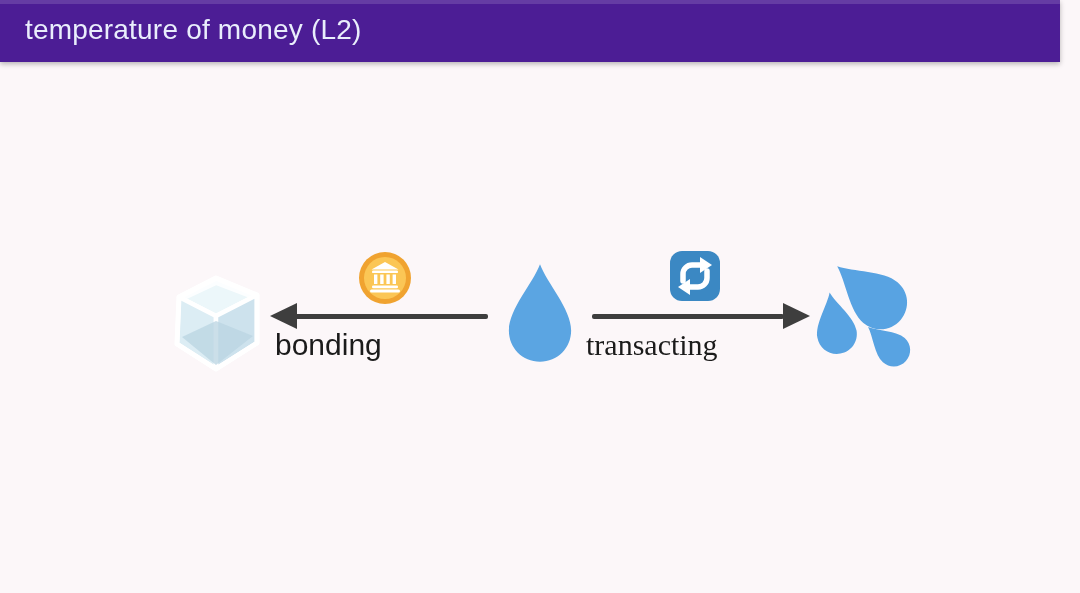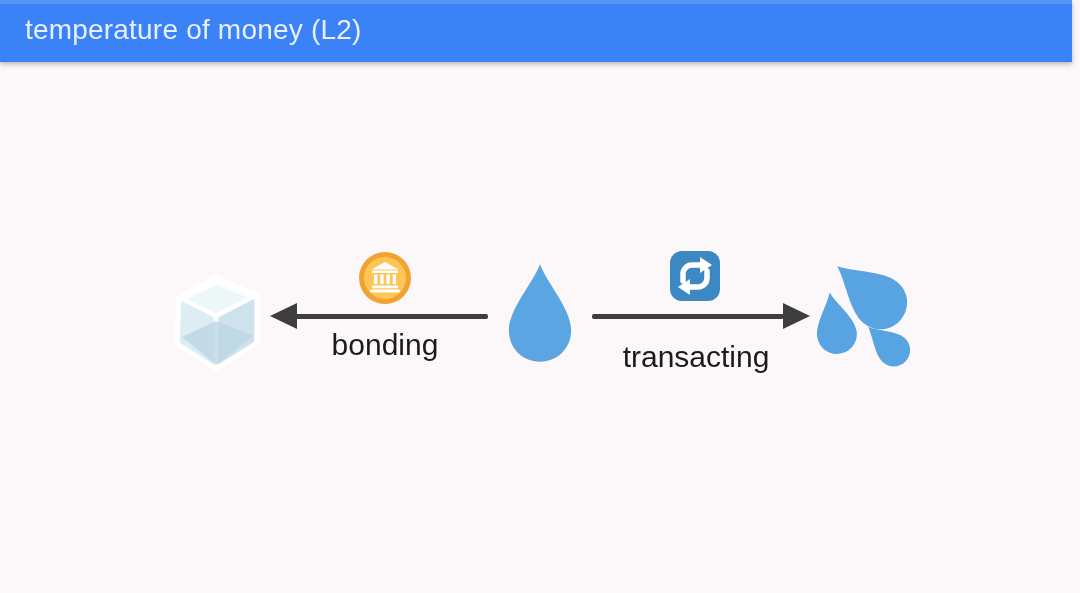--- a/index.html
+++ b/index.html
@@ -6,41 +6,40 @@
   .stage{
     position:relative;
     width:1080px;height:593px;
     background:#fcf7f9;
     overflow:hidden;
     font-family:"Liberation Sans","DejaVu Sans",sans-serif;
   }
   
   .header{
     position:absolute;left:0;top:0;width:1060px;height:62px;
-    background:#3b82f6;
+    background:#4c1d95;
     box-shadow:0 2px 5px rgba(0,0,0,.28);
-    padding-left:12px;
   }
   .header::before{
     content:"";position:absolute;left:0;top:0;right:0;height:4px;
     background:rgba(255,255,255,.14);
   }
   .header-title{
     position:absolute;left:25px;top:0;height:62px;line-height:60px;
     font-size:28px;letter-spacing:.2px;color:#e9eefc;
   }
   
   .node-label,.edge-label{
-    position:absolute;width:220px;text-align:center;
+    position:absolute;width:220px;
     font-size:30px;color:#1b1b1b;
   }
   .lbl-collateral{left:105px;top:391px;}
   .lbl-currency{left:755px;top:391px;}
   .lbl-bonding{left:275px;top:328px;}
-  .lbl-transacting{left:586px;top:340px;}
+  .lbl-transacting{left:586px;top:328px;font-family:Liberation Serif, serif;}
   
   .arrow-line{position:absolute;top:314px;height:5px;background:#3e3e3e;border-radius:2px;}
   .line-left{left:288px;width:200px;}
   .line-right{left:592px;width:192px;}
   .arrow-head{position:absolute;top:303px;width:0;height:0;
     border-top:13px solid transparent;border-bottom:13px solid transparent;}
   .head-left{left:270px;border-right:27px solid #3e3e3e;}
   .head-right{left:783px;border-left:27px solid #3e3e3e;}
   
   .icon{position:absolute;display:block;}

